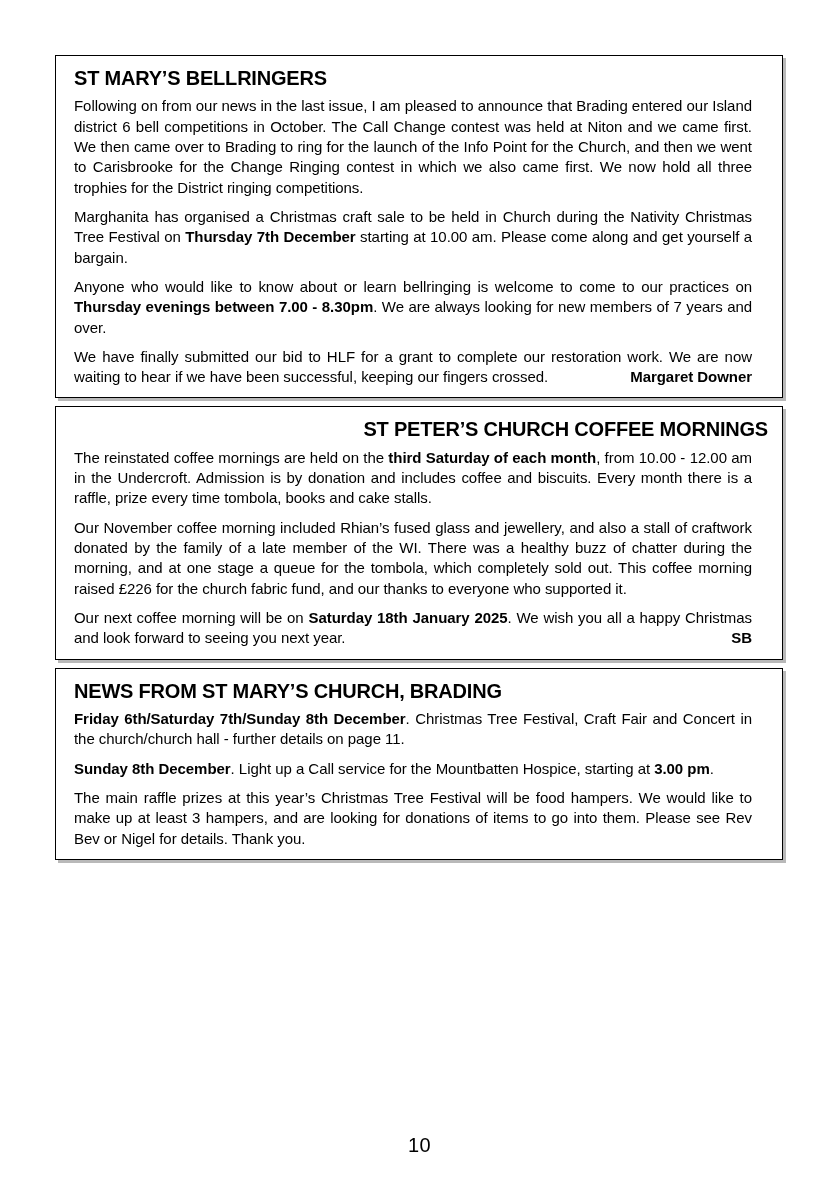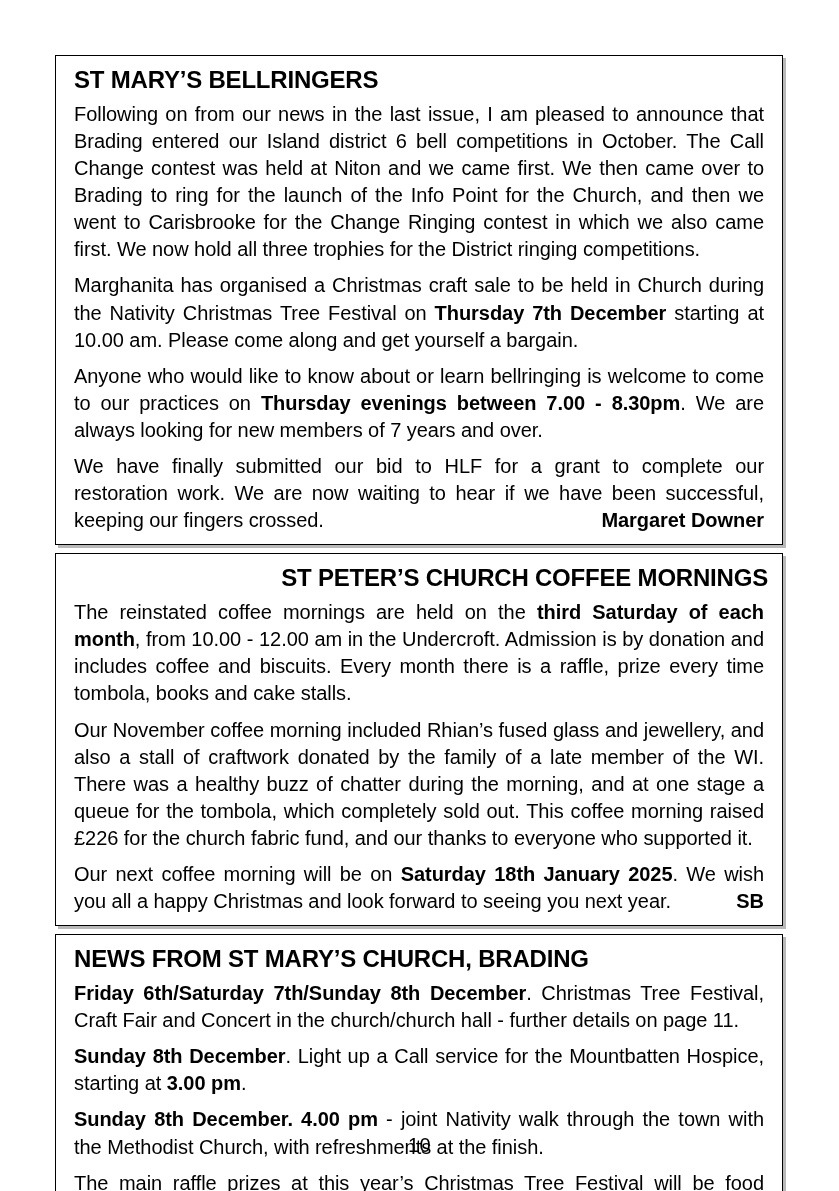--- a/index.html
+++ b/index.html
@@ -32,33 +32,33 @@
   .article-box {
     border: 1.6px solid #000000;
     background: #ffffff;
     box-sizing: border-box;
     padding: 9px 14px 10px 18px;
     margin-bottom: 8px;
     box-shadow: 3px 3px 0 0 #b9b9b9;
   }
   .article-heading {
     font-weight: bold;
-    font-size: 24px;
+    font-size: 20px;
     letter-spacing: -0.2px;
     line-height: 1.12;
     margin: 2px 0 7px 0;
     text-align: left;
     white-space: nowrap;
   }
   .article-heading.centered {
     text-align: right;
   }
   .article-body p {
-    margin: 0 4px 9px 0;
-    font-size: 20px;
+    margin: 0 16px 9px 0;
+    font-size: 15px;
     line-height: 1.355;
     text-align: justify;
     text-justify: inter-word;
     letter-spacing: -0.05px;
   }
   .article-body p:last-child {
     margin-bottom: 0;
   }
   .article-body p b {
     font-weight: bold;
@@ -98,19 +98,18 @@
           <p><span>The reinstated coffee mornings are held on the </span><b>third Saturday of each month</b><span>, from 10.00 - 12.00 am in the Undercroft. Admission is by donation and includes coffee and biscuits. Every month there is a raffle, prize every time tombola, books and cake stalls.</span></p>
           <p><span>Our November coffee morning included Rhian’s fused glass and jewellery, and also a stall of craftwork donated by the family of a late member of the WI. There was a healthy buzz of chatter during the morning, and at one stage a queue for the tombola, which completely sold out. This coffee morning raised £226 for the church fabric fund, and our thanks to everyone who supported it.</span></p>
           <p><span>Our next coffee morning will be on </span><b>Saturday 18th January 2025</b><span>. We wish you all a happy Christmas and look forward to seeing you next year.</span><span class="signature">SB</span></p>
         </div>
       </div>
       <div class="article-box">
         <div class="article-heading">NEWS FROM ST MARY’S CHURCH, BRADING</div>
         <div class="article-body">
           <p><b>Friday 6th/Saturday 7th/Sunday 8th December</b><span>. Christmas Tree Festival, Craft Fair and Concert in the church/church hall - further details on page 11.</span></p>
           <p><b>Sunday 8th December</b><span>. Light up a Call service for the Mountbatten Hospice, starting at </span><b>3.00 pm</b><span>.</span></p>
-          <p><b>Sunday 8th December. 4.00 pm</b><span> - joint Nativity walk through the town with the Methodist Church, with refreshments at the finish.</span></p>
           <p><span>The main raffle prizes at this year’s Christmas Tree Festival will be food hampers. We would like to make up at least 3 hampers, and are looking for donations of items to go into them. Please see Rev Bev or Nigel for details. Thank you.</span></p>
         </div>
       </div>
     </div>
   <div class="page-number">10</div>
 </div>
 
 </body></html>

